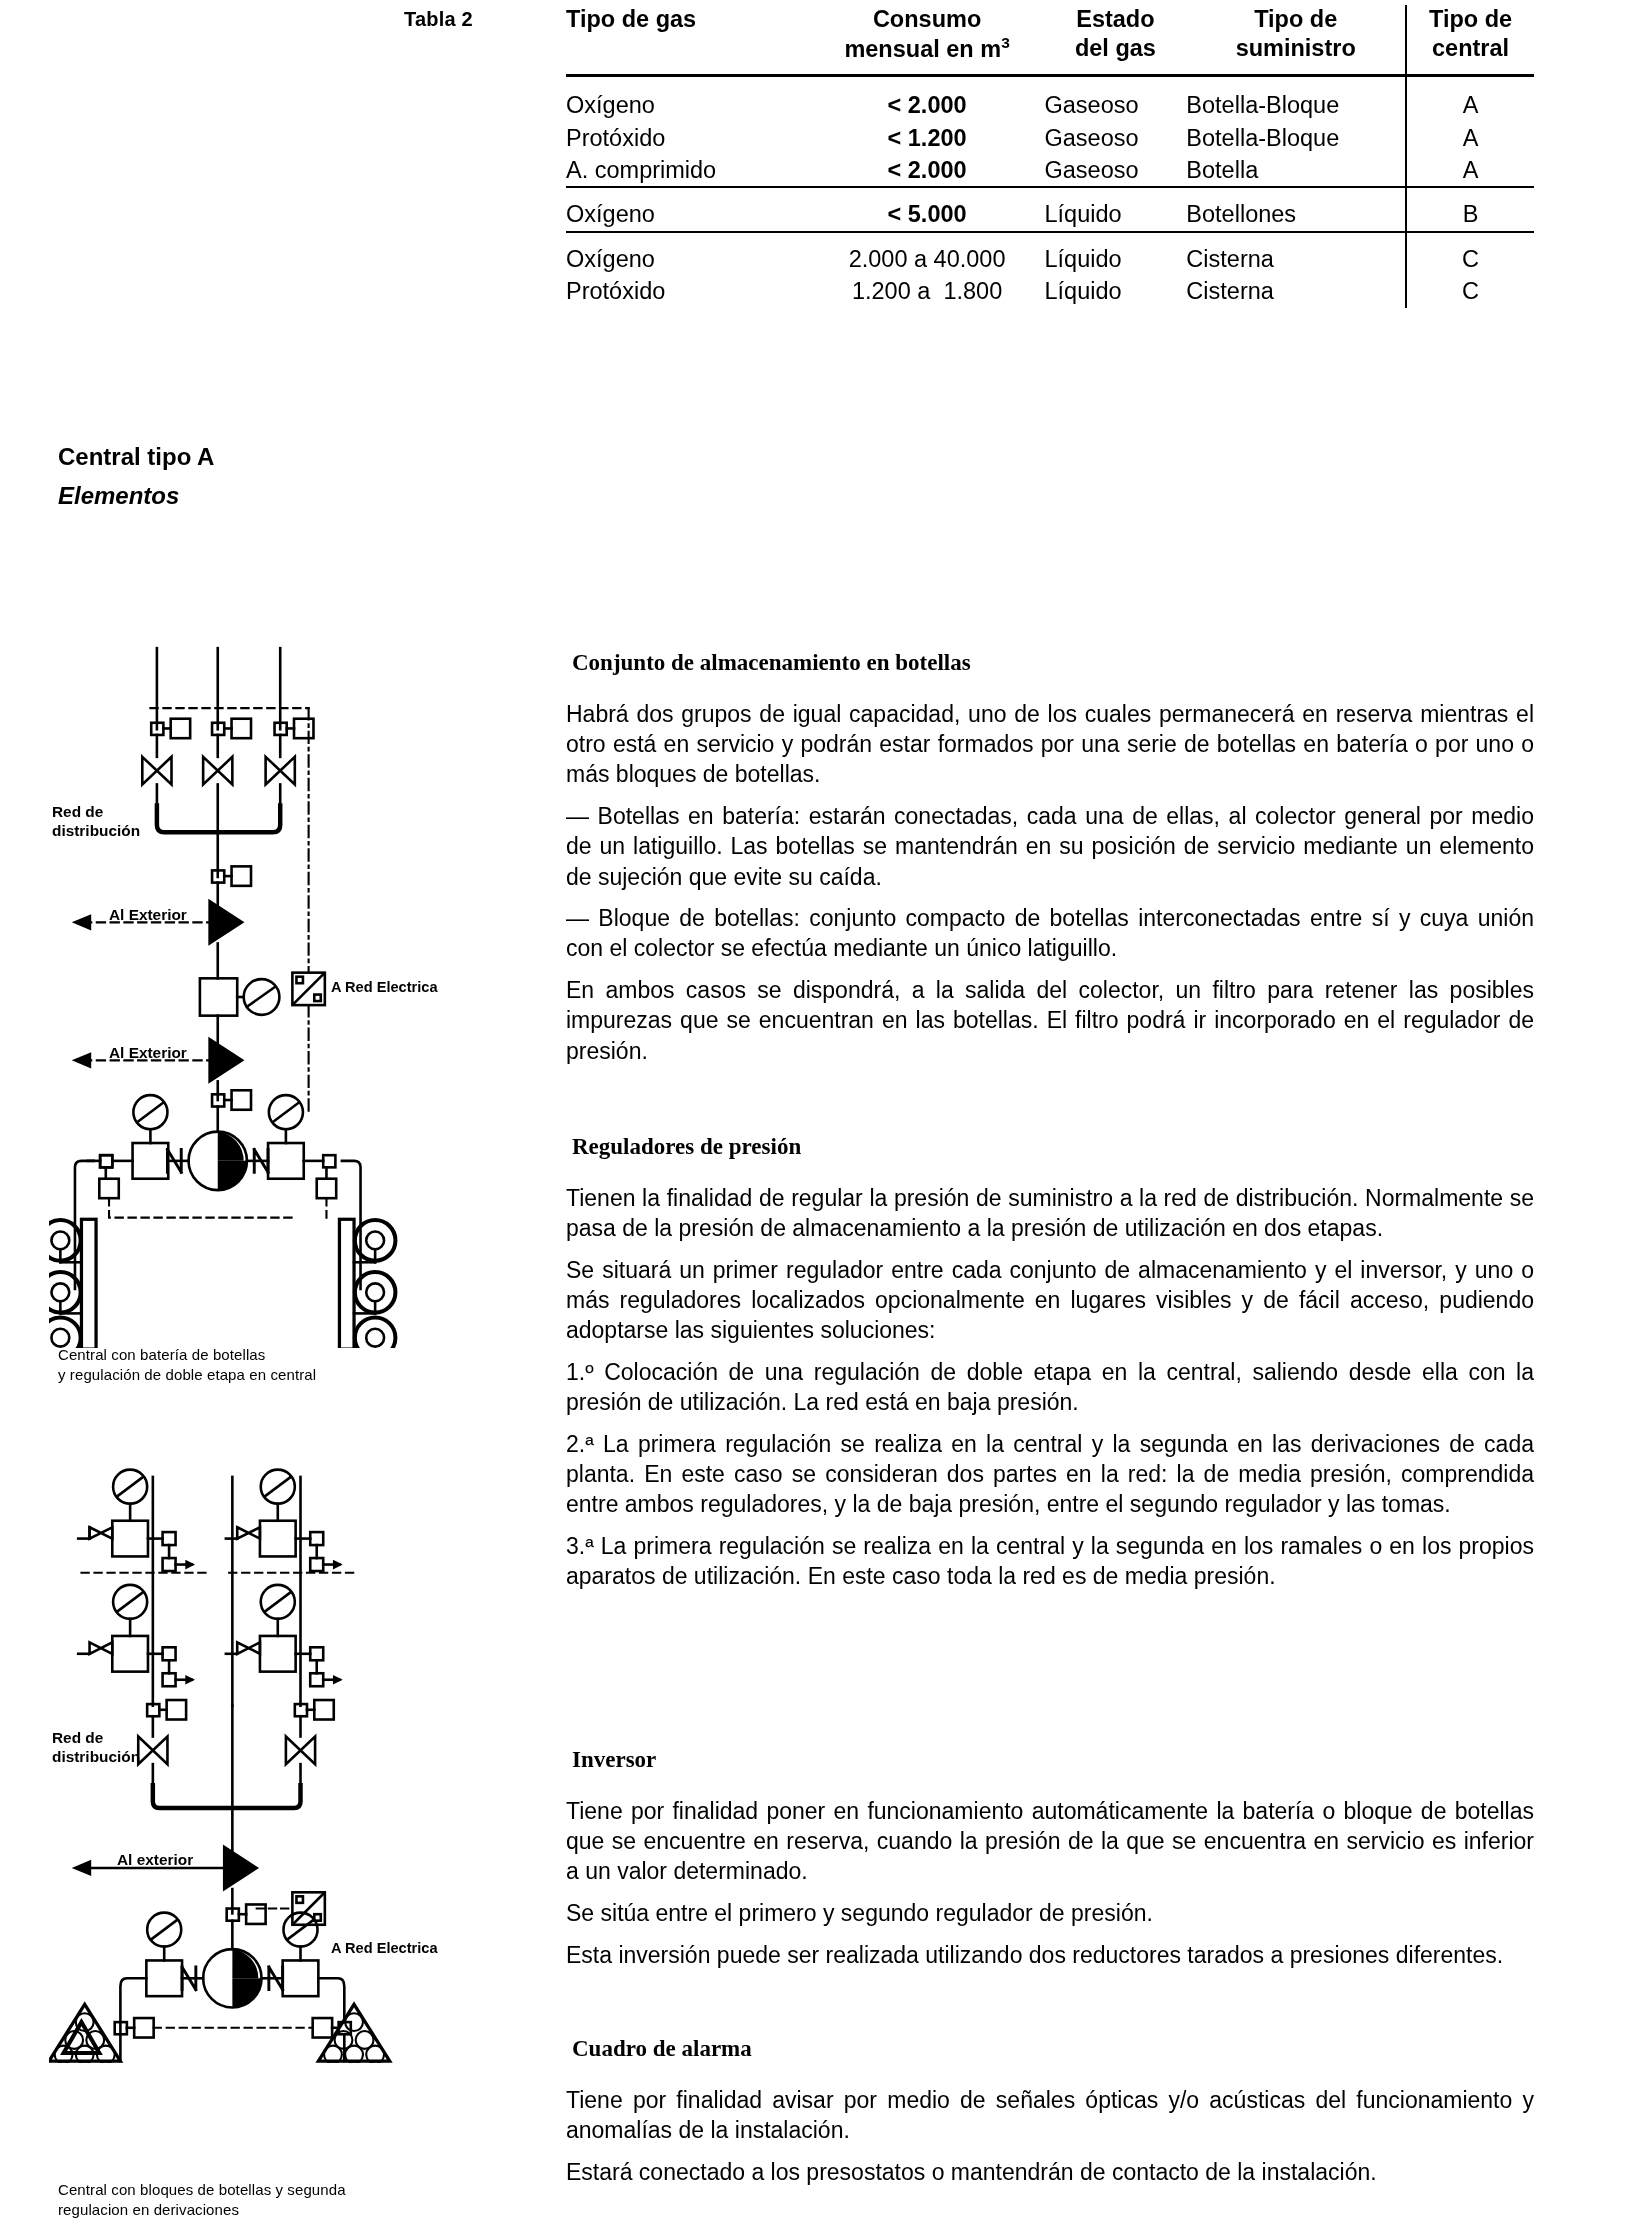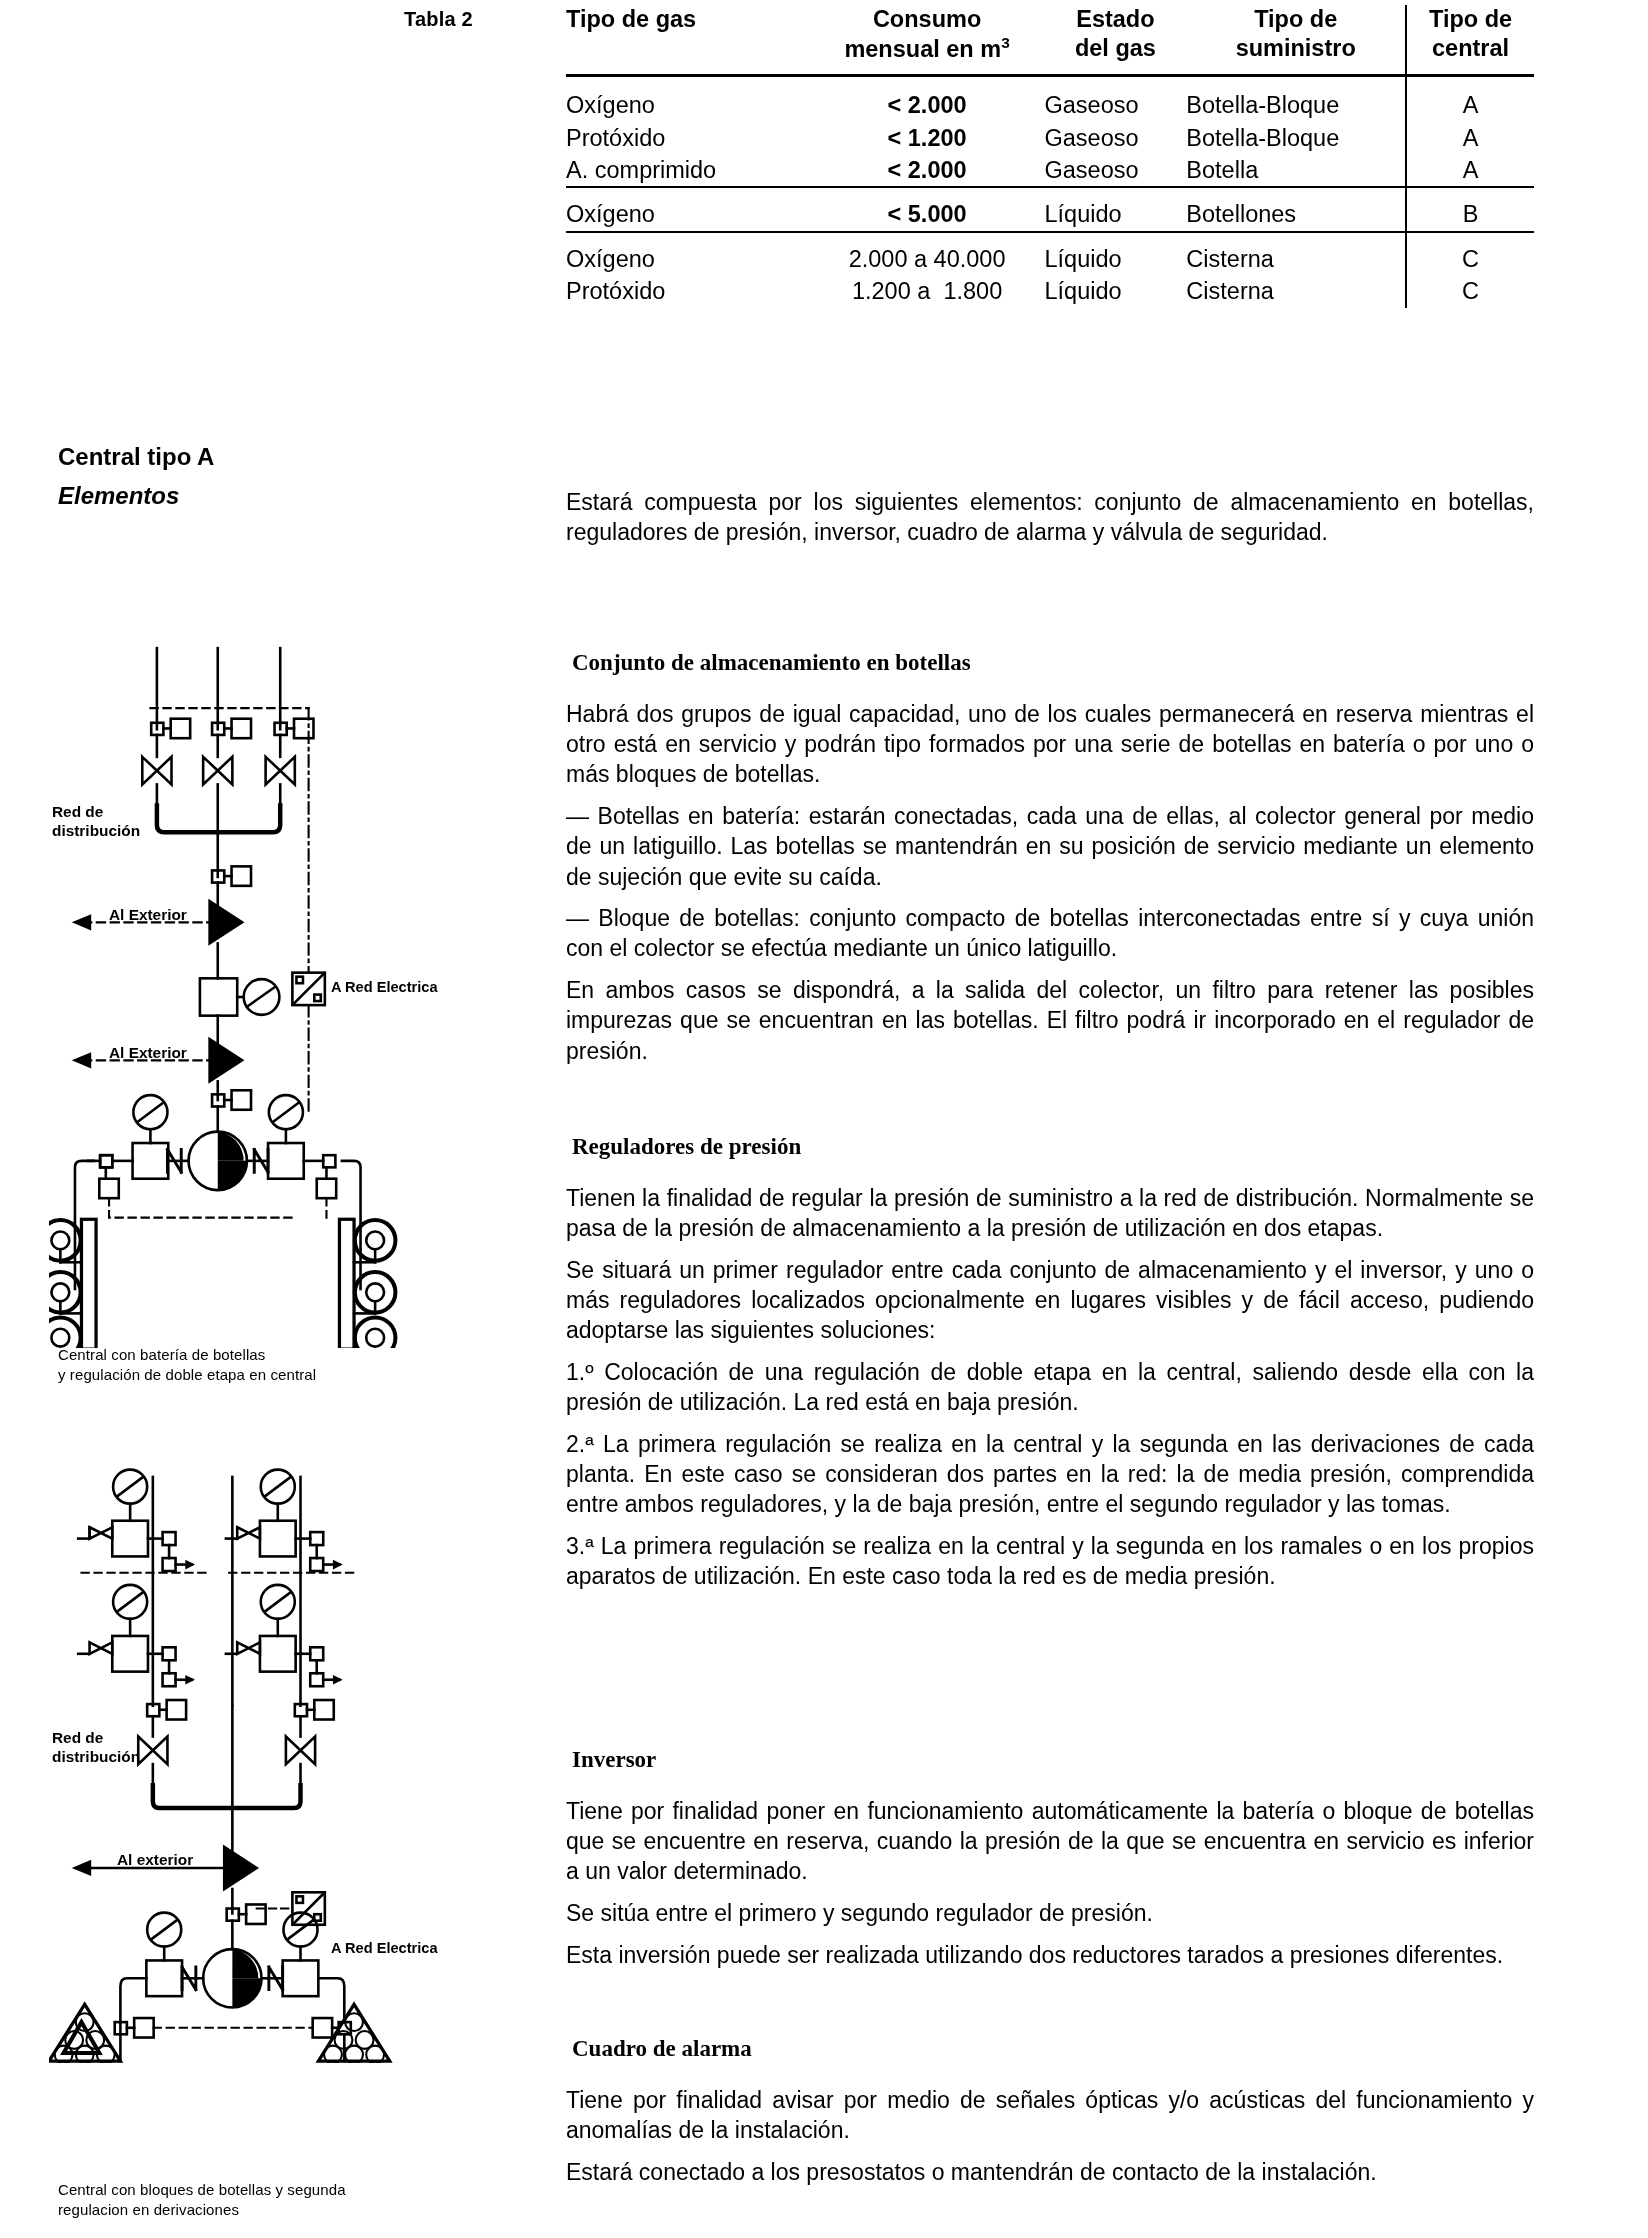--- a/index.html
+++ b/index.html
@@ -136,27 +136,24 @@
         <td class="c-estado">Líquido</td>
         <td class="c-sum vline">Cisterna</td>
         <td class="c-central">C</td>
       </tr>
     </tbody>
   </table>
 
   <div class="h-central-a">Central tipo A</div>
   <div class="h-elementos">Elementos</div>
 
-  <div class="blk" style="top:487px">
-    <p>Estará compuesta por los siguientes elementos: conjunto de almacenamiento en botellas, reguladores de presión, inversor, cuadro de alarma y válvula de seguridad.</p>
-  </div>
 
   <div class="blk" style="top:650px">
     <h3>Conjunto de almacenamiento en botellas</h3>
-    <p>Habrá dos grupos de igual capacidad, uno de los cuales permanecerá en reserva mientras el otro está en servicio y podrán tipo formados por una serie de botellas en batería o por uno o más bloques de botellas.</p>
+    <p>Habrá dos grupos de igual capacidad, uno de los cuales permanecerá en reserva mientras el otro está en servicio y podrán estar formados por una serie de botellas en batería o por uno o más bloques de botellas.</p>
     <p>— Botellas en batería: estarán conectadas, cada una de ellas, al colector general por medio de un latiguillo. Las botellas se mantendrán en su posición de servicio mediante un elemento de sujeción que evite su caída.</p>
     <p>— Bloque de botellas: conjunto compacto de botellas interconectadas entre sí y cuya unión con el colector se efectúa mediante un único latiguillo.</p>
     <p>En ambos casos se dispondrá, a la salida del colector, un filtro para retener las posibles impurezas que se encuentran en las botellas. El filtro podrá ir incorporado en el regulador de presión.</p>
   </div>
 
   <div class="blk" style="top:1134px">
     <h3>Reguladores de presión</h3>
     <p>Tienen la finalidad de regular la presión de suministro a la red de distribución. Normalmente se pasa de la presión de almacenamiento a la presión de utilización en dos etapas.</p>
     <p>Se situará un primer regulador entre cada conjunto de almacenamiento y el inversor, y uno o más reguladores localizados opcionalmente en lugares visibles y de fácil acceso, pudiendo adoptarse las siguientes soluciones:</p>
     <p>1.º  Colocación de una regulación de doble etapa en la central, saliendo desde ella con la presión de utilización. La red está en baja presión.</p>

